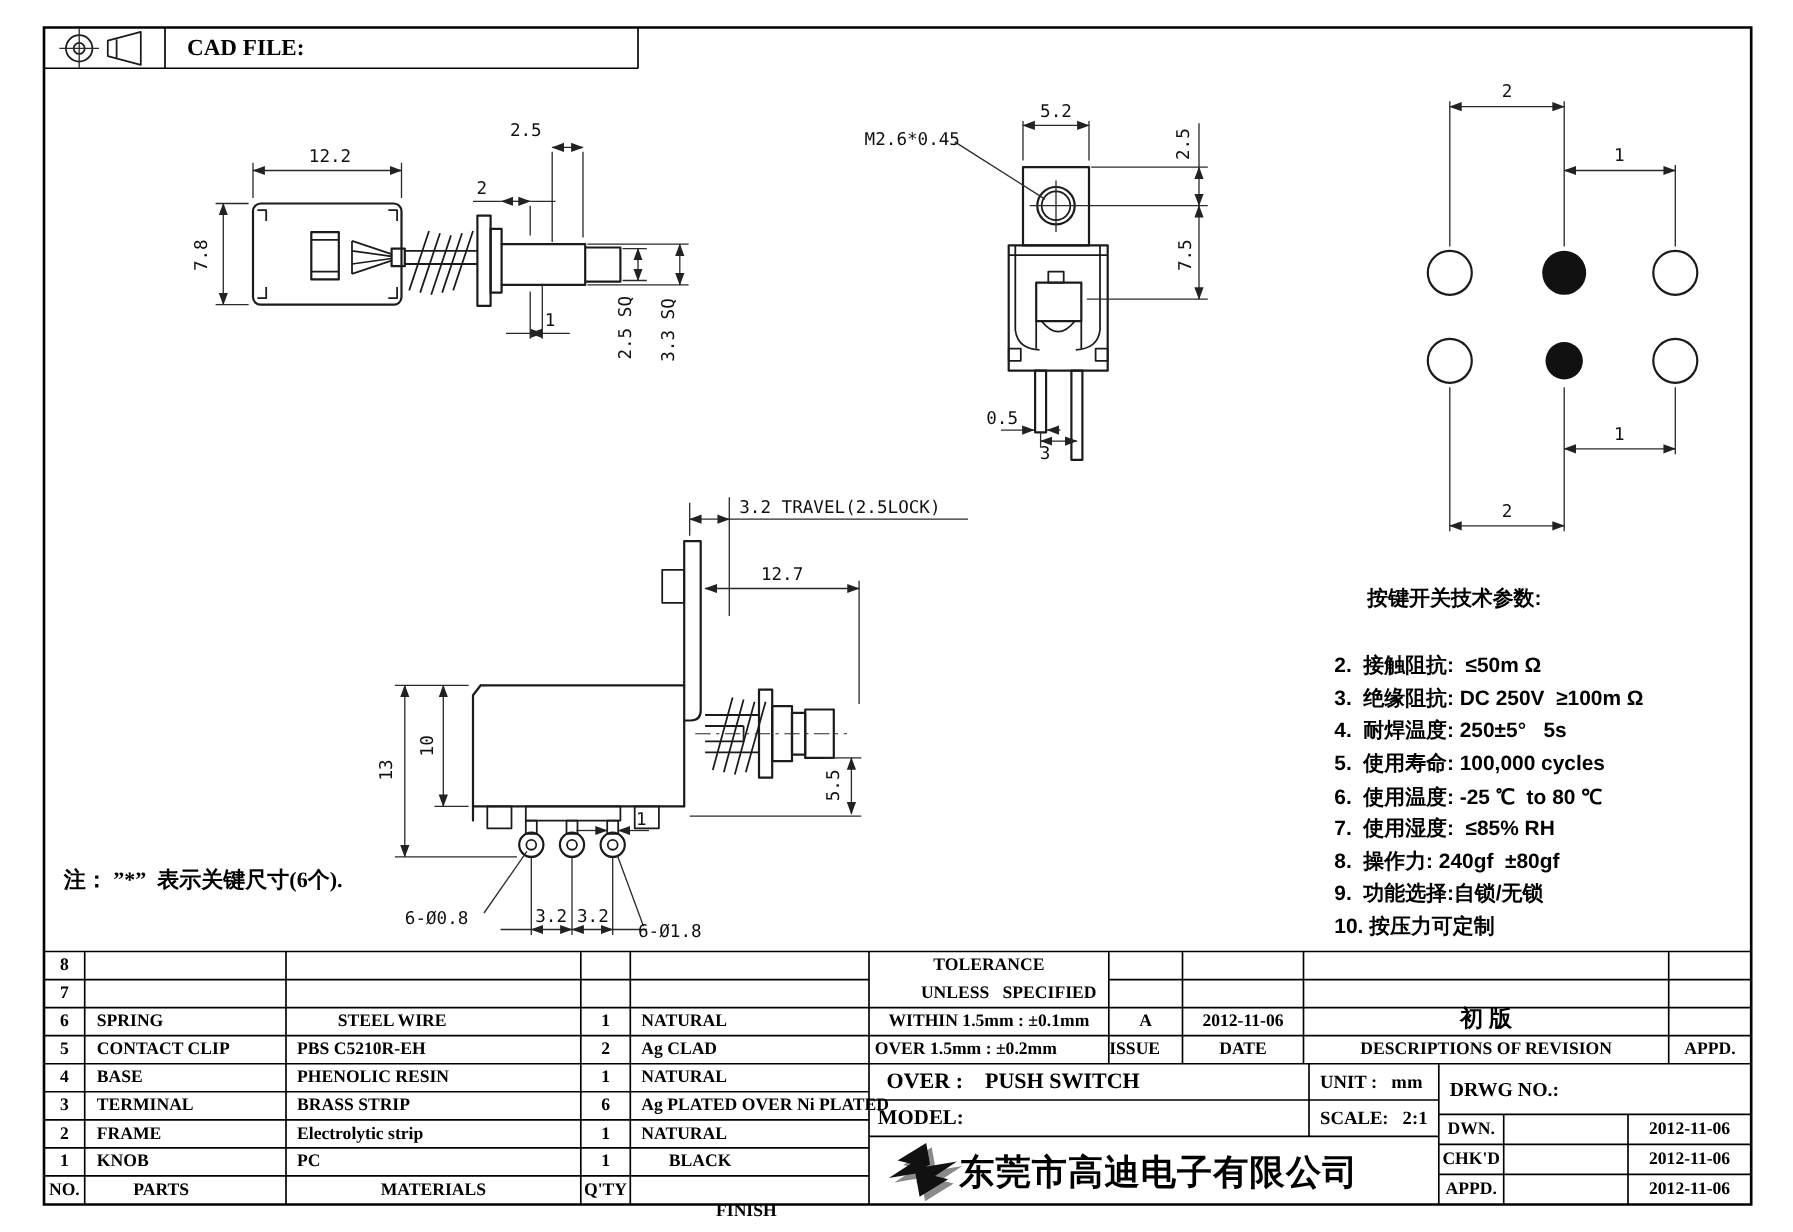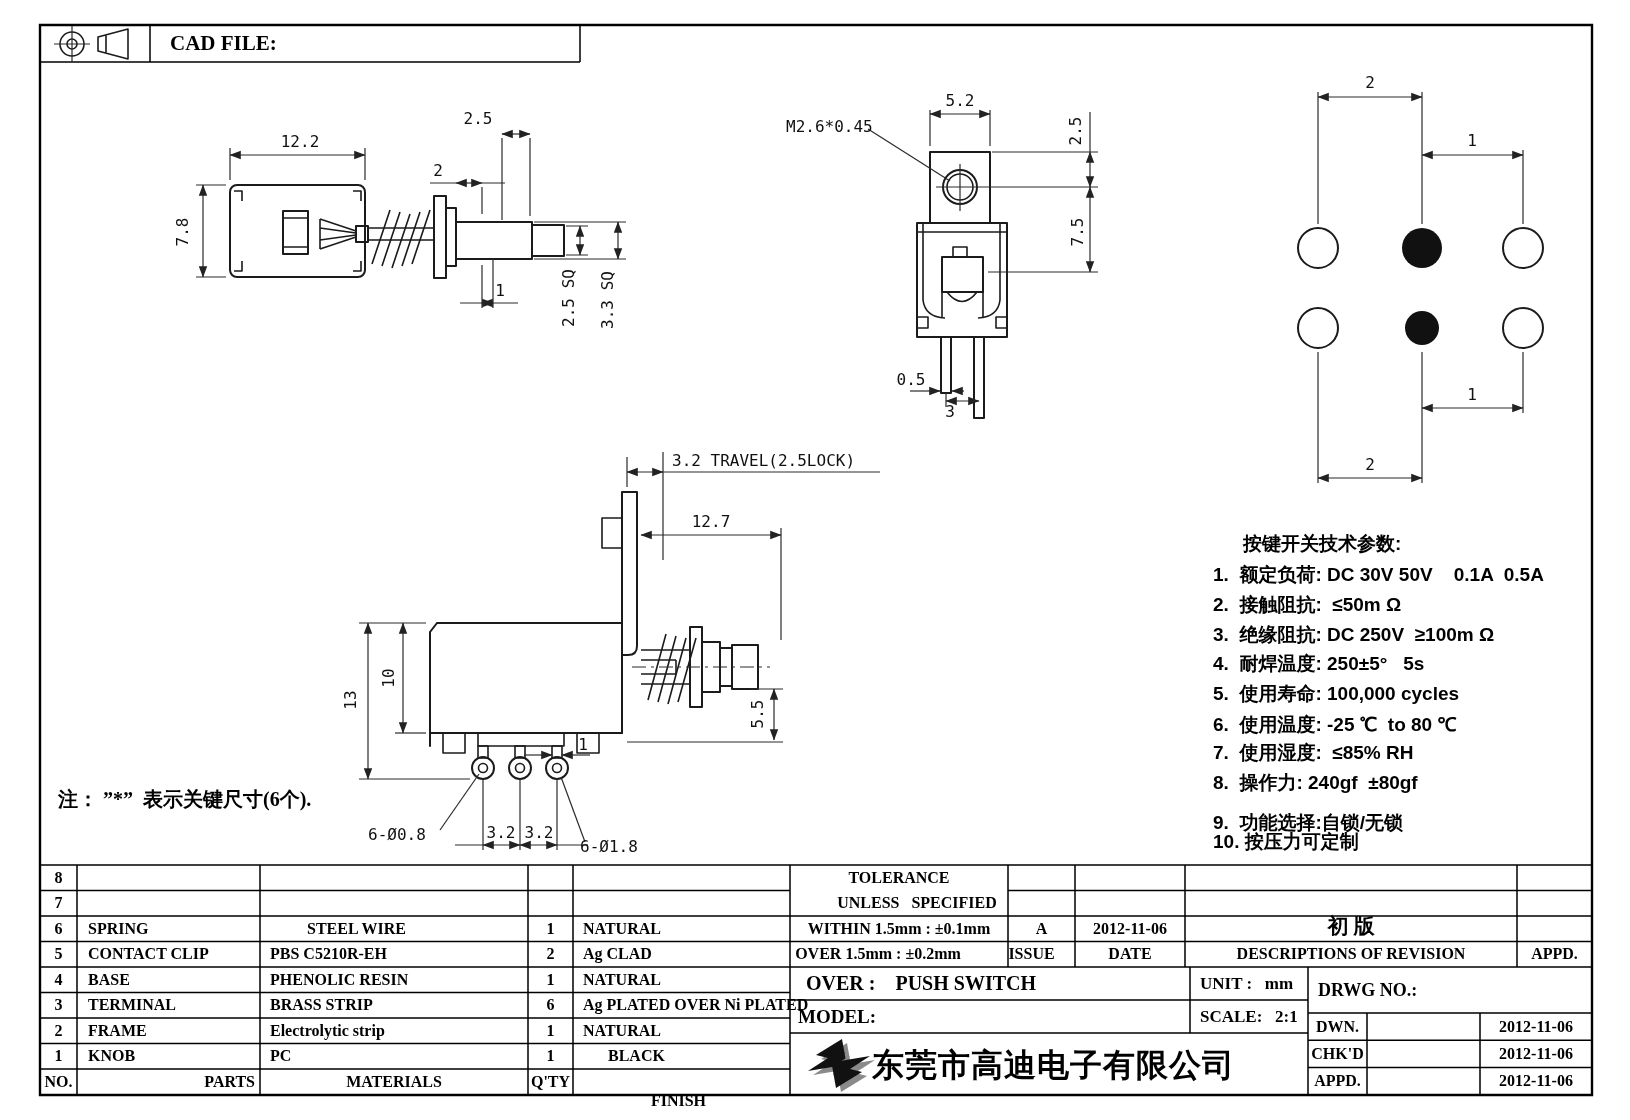--- a/index.html
+++ b/index.html
@@ -224,29 +224,28 @@
     <path fill="#8a8a8a" d="M841,1092 l26,-16 -12,-3 20,-13 -30,5 5,-9 -14,8 z"></path>
     <path class="blk" d="M836,1088 l26,-16 -12,-3 20,-13 -30,5 5,-9 -14,8 z"></path>
   </g>
 </svg>
 
 <div class="t cell" style="left:170px;top:25px;width:300px;line-height:37px;font-size:21px;">CAD FILE:</div>
 
 <div class="t" style="left:58px;top:786px;font-size:20px;font-weight:bold;font-family:'Liberation Serif',serif;">注： ”*”  表示关键尺寸(6个).</div>
 
 <div class="t spec" style="left:1243px;top:531px;">按键开关技术参数:</div>
-<div class="t spec" style="left:1213px;top:562px;">1.  额定负荷: DC 30V 50V    0.1A  0.5A</div>
 <div class="t spec" style="left:1213px;top:592px;">2.  接触阻抗:  ≤50m Ω</div>
 <div class="t spec" style="left:1213px;top:622px;">3.  绝缘阻抗: DC 250V  ≥100m Ω</div>
 <div class="t spec" style="left:1213px;top:651px;">4.  耐焊温度: 250±5°   5s</div>
 <div class="t spec" style="left:1213px;top:681px;">5.  使用寿命: 100,000 cycles</div>
 <div class="t spec" style="left:1213px;top:711px;">6.  使用温度: -25 ℃  to 80 ℃</div>
 <div class="t spec" style="left:1213px;top:740px;">7.  使用湿度:  ≤85% RH</div>
 <div class="t spec" style="left:1213px;top:770px;">8.  操作力: 240gf  ±80gf</div>
-<div class="t spec" style="left:1213px;top:799px;margin-top:11px;">9.  功能选择:自锁/无锁</div>
+<div class="t spec" style="left:1213px;top:799px;">9.  功能选择:自锁/无锁</div>
 <div class="t spec" style="left:1213px;top:829px;">10. 按压力可定制</div>
 
 <div class="t cell cc" style="left:40px;top:865px;width:37px;line-height:25px;">8</div>
 <div class="t cell cc" style="left:40px;top:890px;width:37px;line-height:25px;">7</div>
 
 <div class="t cell cc" style="left:40px;top:916px;width:37px;line-height:25px;">6</div>
 <div class="t cell" style="left:88px;top:916px;line-height:25px;">SPRING</div>
 <div class="t cell" style="left:270px;top:916px;line-height:25px;margin-left:37px;">STEEL WIRE</div>
 <div class="t cell cc" style="left:528px;top:916px;width:45px;line-height:25px;">1</div>
 <div class="t cell" style="left:583px;top:916px;line-height:25px;">NATURAL</div>
@@ -275,21 +274,21 @@
 <div class="t cell cc" style="left:528px;top:1018px;width:45px;line-height:25px;">1</div>
 <div class="t cell" style="left:583px;top:1018px;line-height:25px;">NATURAL</div>
 
 <div class="t cell cc" style="left:40px;top:1043px;width:37px;line-height:25px;">1</div>
 <div class="t cell" style="left:88px;top:1043px;line-height:25px;">KNOB</div>
 <div class="t cell" style="left:270px;top:1043px;line-height:25px;">PC</div>
 <div class="t cell cc" style="left:528px;top:1043px;width:45px;line-height:25px;">1</div>
 <div class="t cell" style="left:608px;top:1043px;line-height:25px;">BLACK</div>
 
 <div class="t cell cc" style="left:40px;top:1069px;width:37px;line-height:26px;">NO.</div>
-<div class="t cell cc" style="left:94px;top:1069px;width:161px;line-height:26px;text-align:right;">PARTS</div>
+<div class="t cell cc" style="left:66px;top:1069px;width:161px;line-height:26px;">PARTS</div>
 <div class="t cell cc" style="left:260px;top:1069px;width:268px;line-height:26px;">MATERIALS</div>
 <div class="t cell cc" style="left:528px;top:1069px;width:45px;line-height:26px;">Q'TY</div>
 <div class="t cell cc" style="left:573px;top:1088px;width:211px;line-height:26px;">FINISH</div>
 
 <div class="t cell cc" style="left:790px;top:865px;width:218px;line-height:25px;">TOLERANCE</div>
 <div class="t cell cc" style="left:790px;top:890px;width:254px;line-height:25px;">UNLESS   SPECIFIED</div>
 <div class="t cell cc" style="left:790px;top:916px;width:218px;line-height:25px;">WITHIN 1.5mm : ±0.1mm</div>
 <div class="t cell cc" style="left:790px;top:941px;width:176px;line-height:25px;">OVER 1.5mm : ±0.2mm</div>
 
 <div class="t cell cc" style="left:1008px;top:916px;width:67px;line-height:25px;">A</div>

